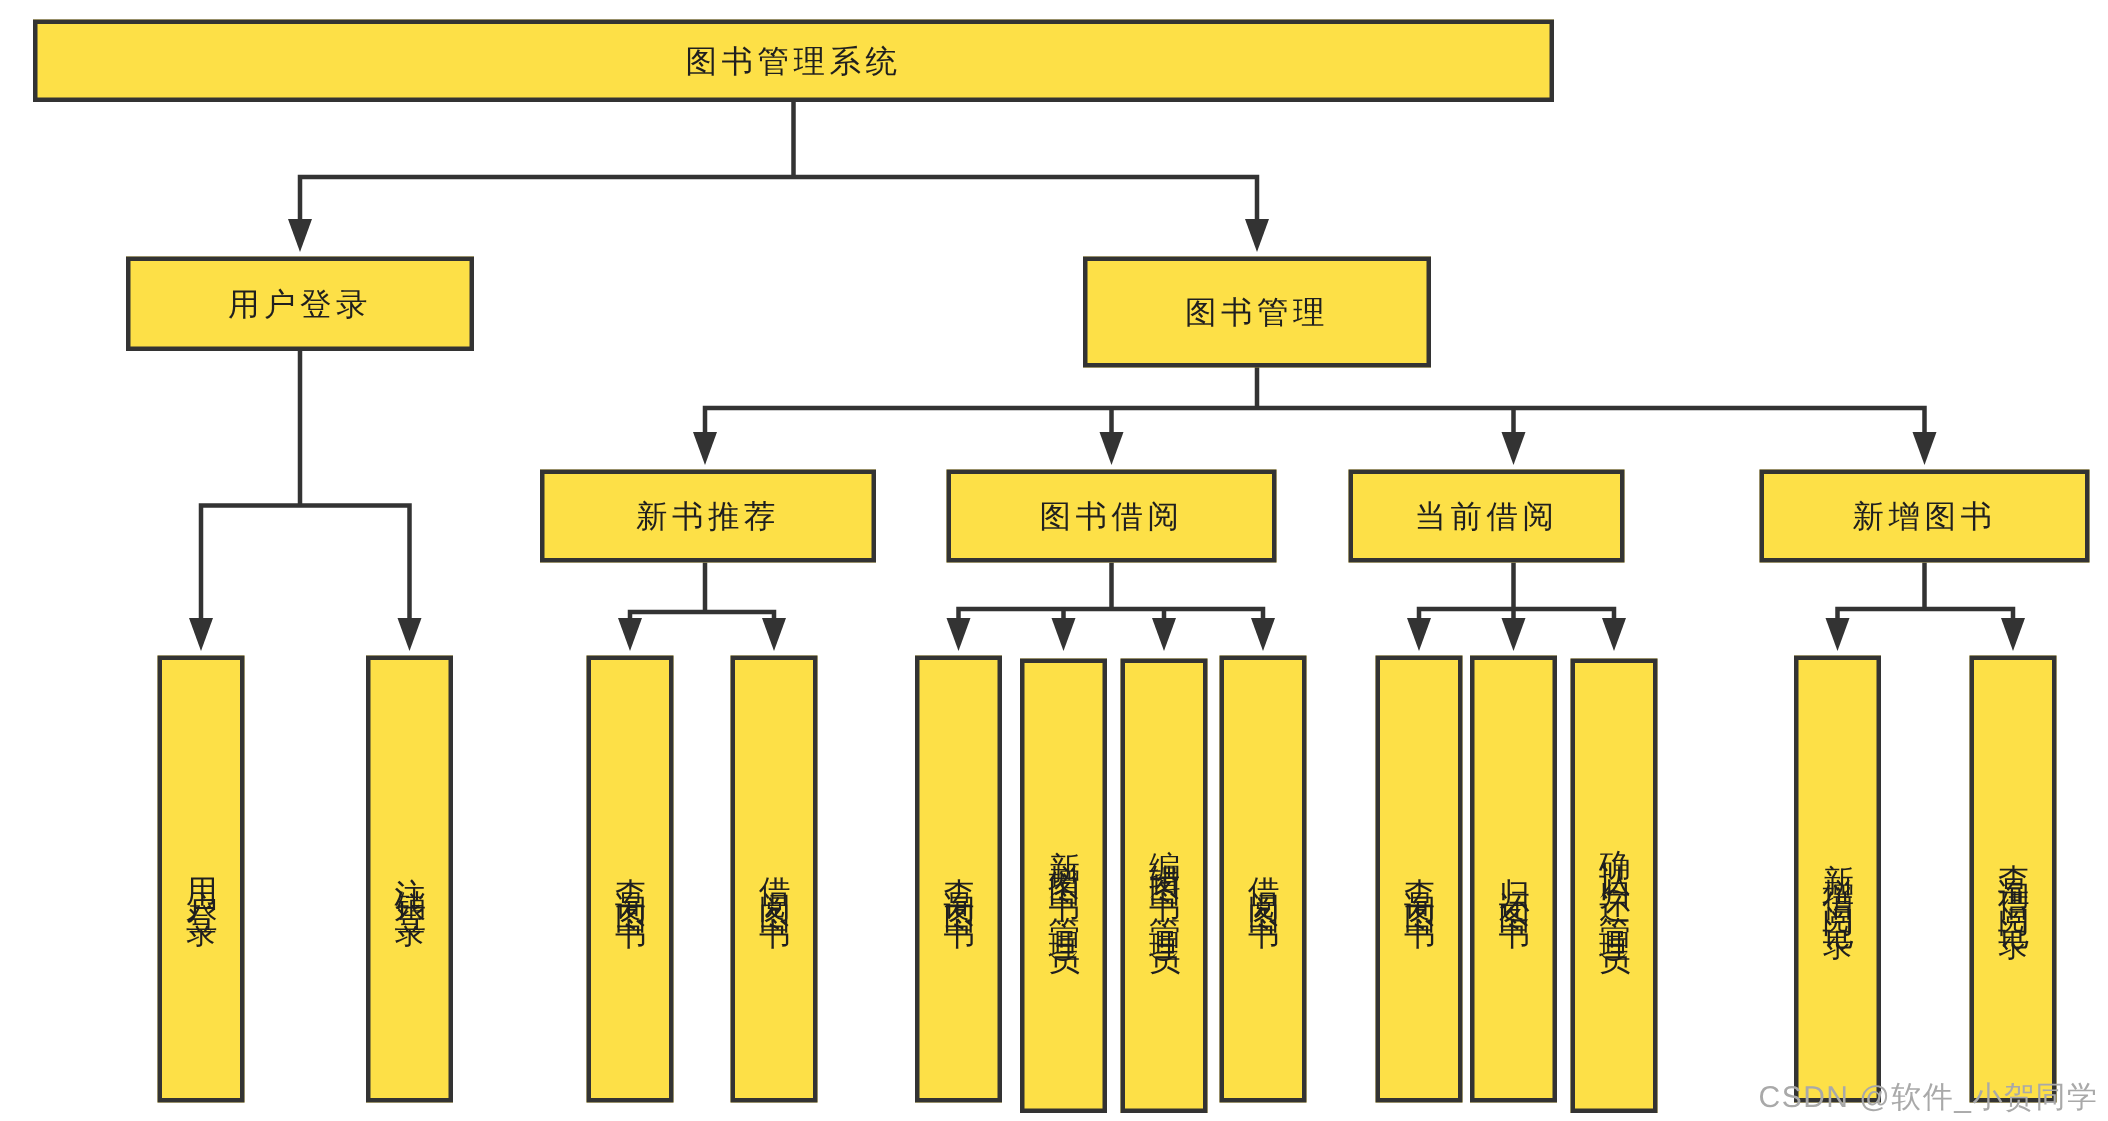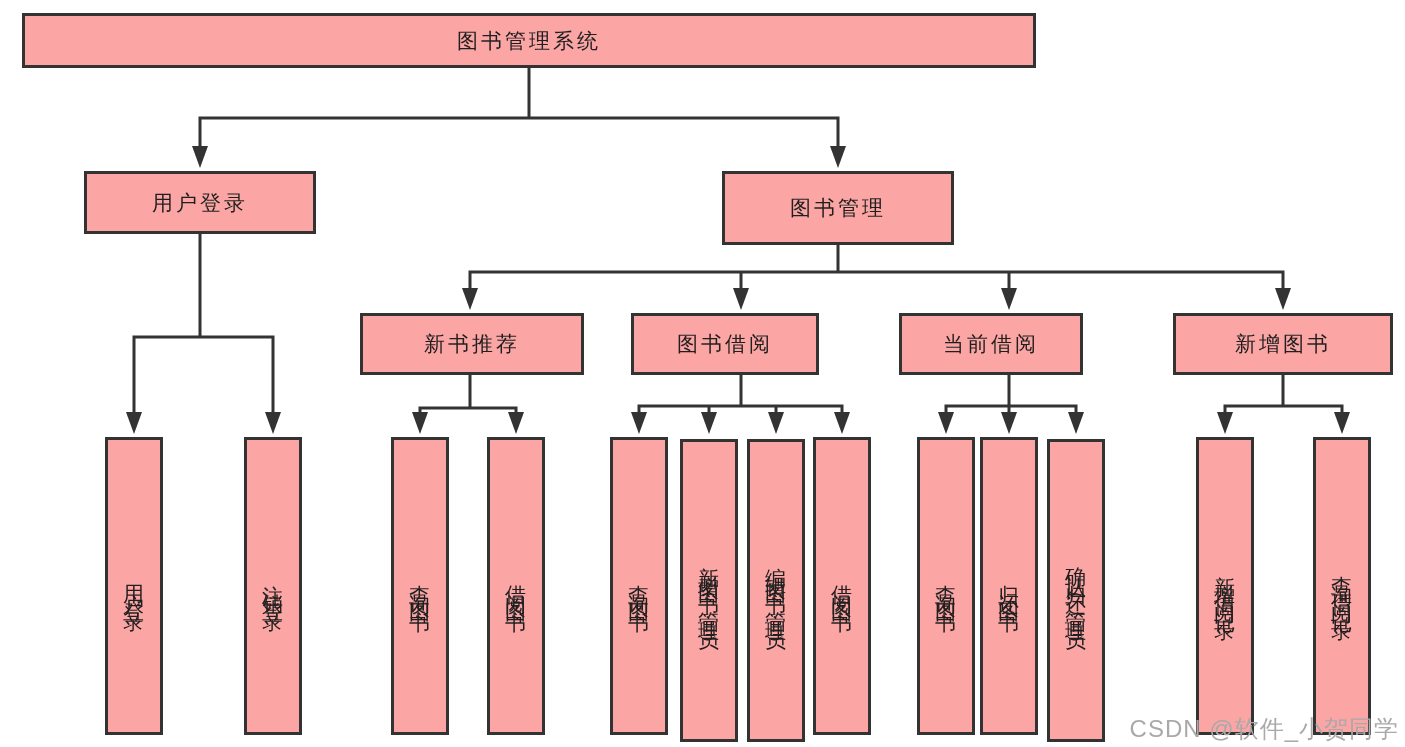--- a/index.html
+++ b/index.html
@@ -9,21 +9,21 @@
     background:#ffffff;
     font-family:"Liberation Sans", sans-serif;
     overflow:hidden;
   }
   .connectors{position:absolute;left:0;top:0;width:1405px;height:747px;}
   .connectors path{fill:none;stroke:#333333;stroke-width:3px;}
   .connectors polygon{fill:#333333;stroke:none;}
   .node{
     position:absolute;
     box-sizing:border-box;
-    background:#fca5a5;
+    background:#fde047;
     border:3px solid #333333;
     color:#1f1f1f;
     display:flex;
     align-items:center;
     justify-content:center;
     font-size:21px;
     letter-spacing:3px;
     text-align:center;
     white-space:nowrap;
   }
@@ -31,21 +31,21 @@
     writing-mode:vertical-rl;
     text-orientation:mixed;
     letter-spacing:9px;
     font-size:21px;
     line-height:1;
   }
   .watermark{
     position:absolute;
     right:6px;
     bottom:2px;
-    font-size:24px;
+    font-size:20px;
     letter-spacing:1px;
     color:#a9a9a9;
     white-space:nowrap;
   }
 </style>
 </head>
 <body>
 
 <div class="canvas">
 
@@ -98,21 +98,21 @@
       <polygon points="1334,412 1350,412 1342,434"></polygon>
     </g>
   </svg>
 
   <div class="node" style="left:22px;top:13px;width:1014px;height:55px">图书管理系统</div>
 
   <div class="node" style="left:84px;top:171px;width:232px;height:63px">用户登录</div>
   <div class="node" style="left:722px;top:171px;width:232px;height:74px">图书管理</div>
 
   <div class="node" style="left:360px;top:313px;width:224px;height:62px">新书推荐</div>
-  <div class="node" style="left:631px;top:313px;width:188px;height:62px">图书借阅</div>
+  <div class="node" style="left:631px;top:313px;width:220px;height:62px">图书借阅</div>
   <div class="node" style="left:899px;top:313px;width:184px;height:62px">当前借阅</div>
   <div class="node" style="left:1173px;top:313px;width:220px;height:62px">新增图书</div>
 
   <div class="node v" style="left:105px;top:437px;width:58px;height:298px">用户登录</div>
   <div class="node v" style="left:244px;top:437px;width:58px;height:298px">注销登录</div>
 
   <div class="node v" style="left:391px;top:437px;width:58px;height:298px">查询图书</div>
   <div class="node v" style="left:487px;top:437px;width:58px;height:298px">借阅图书</div>
 
   <div class="node v" style="left:610px;top:437px;width:58px;height:298px">查询图书</div>

